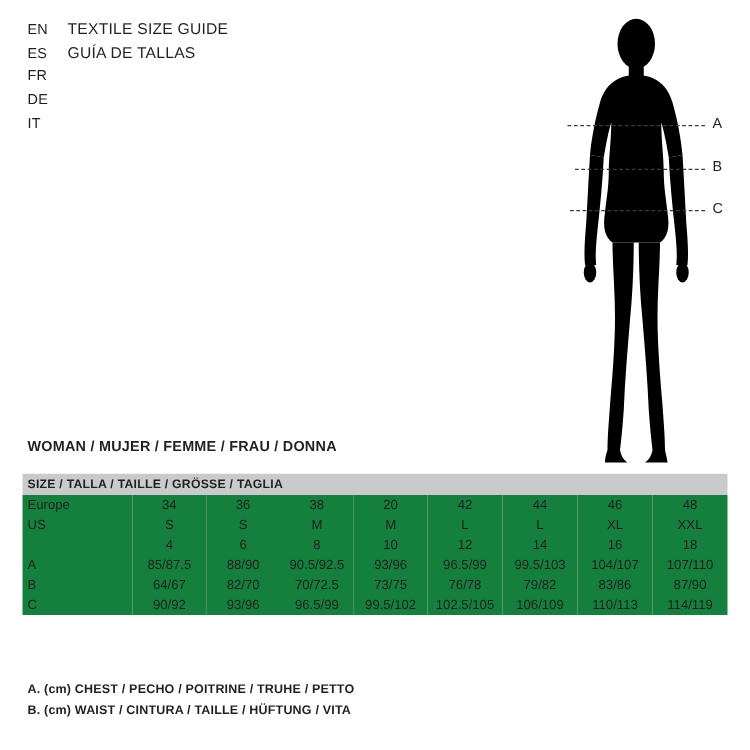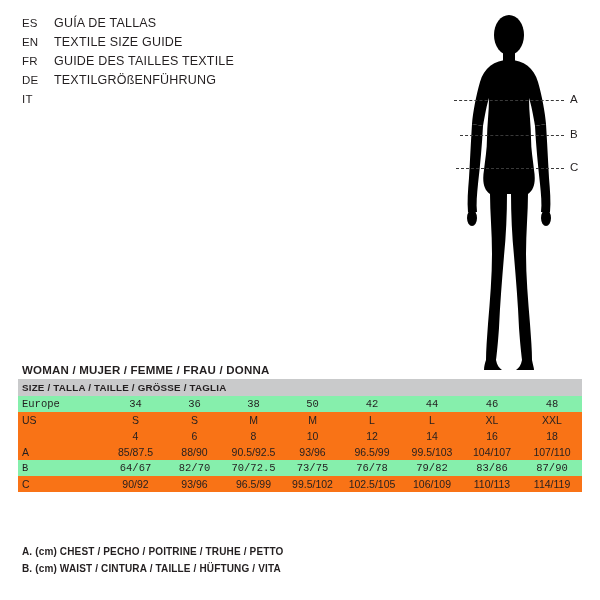--- a/index.html
+++ b/index.html
@@ -73,21 +73,21 @@
   .ml-a { top: 92px; left: 44px; width: 110px; }
   .ml-b { top: 127px; left: 50px; width: 104px; }
   .ml-c { top: 160px; left: 46px; width: 108px; }
   .lb-a { top: 85px; left: 160px; }
   .lb-b { top: 120px; left: 160px; }
   .lb-c { top: 153px; left: 160px; }
 
   
   .woman-label {
     position: absolute;
-    top: 364px;
+    top: 352px;
     left: 22px;
     font-size: 11.5px;
     font-weight: bold;
     letter-spacing: 0.2px;
     color: #231f20;
   }
 
   
   .table-wrap {
     position: absolute;
@@ -112,22 +112,22 @@
     text-align: left;
     padding-left: 4px;
   }
   tr.head-row td {
     background: #c9cacb;
     font-size: 9.8px;
     font-weight: bold;
     letter-spacing: 0.2px;
     height: 17px;
   }
-  tr.shade td { background: #f97316; }
-  tr.plain td { background: #86efac; font-family: Liberation Mono, monospace; }
+  tr.shade td { background: #15803d; }
+  tr.plain td { background: #15803d; }
 
   
   .legend {
     position: absolute;
     top: 543px;
     left: 22px;
     width: 420px;
   }
   .legend-line {
     font-size: 10px;
@@ -137,34 +137,32 @@
     color: #231f20;
   }
 </style>
 </head>
 <body>
 
 <div class="page">
 
   <div class="header">
     <div class="lang-row">
+      <span class="lang-code">EN</span>
+      <span class="lang-title">TEXTILE SIZE GUIDE</span>
+    </div>
+    <div class="lang-row">
       <span class="lang-code">ES</span>
       <span class="lang-title">GUÍA DE TALLAS</span>
     </div>
     <div class="lang-row">
-      <span class="lang-code">EN</span>
-      <span class="lang-title">TEXTILE SIZE GUIDE</span>
-    </div>
-    <div class="lang-row">
       <span class="lang-code">FR</span>
-      <span class="lang-title">GUIDE DES TAILLES TEXTILE</span>
     </div>
     <div class="lang-row">
       <span class="lang-code">DE</span>
-      <span class="lang-title">TEXTILGRÖßENFÜHRUNG</span>
     </div>
     <div class="lang-row">
       <span class="lang-code">IT</span>
     </div>
   </div>
 
   <div class="figure-wrap">
     <svg class="figure-svg" width="180" height="365" viewBox="0 0 180 365" xmlns="http://www.w3.org/2000/svg">
       <g fill="#000000">
 
@@ -230,21 +228,21 @@
       <tbody>
         <tr class="head-row">
           <td class="rowhead" colspan="9">SIZE / TALLA / TAILLE / GRÖSSE / TAGLIA</td>
         </tr>
 
         <tr class="plain">
           <td class="rowhead">Europe</td>
           <td>34</td>
           <td>36</td>
           <td>38</td>
-          <td>50</td>
+          <td>20</td>
           <td>42</td>
           <td>44</td>
           <td>46</td>
           <td>48</td>
         </tr>
 
         <tr class="shade">
           <td class="rowhead">US</td>
           <td>S</td>
           <td>S</td>

